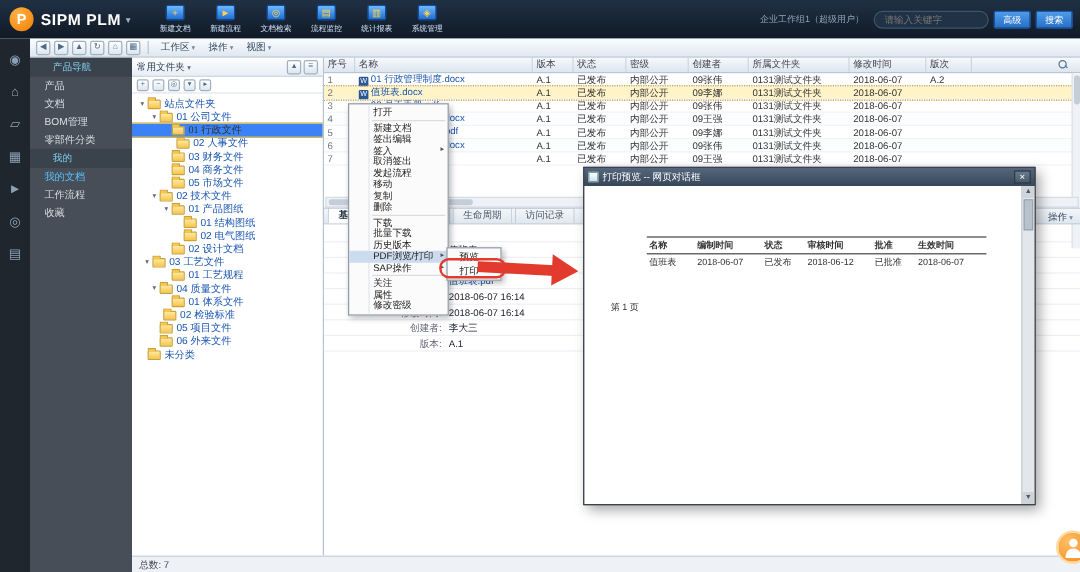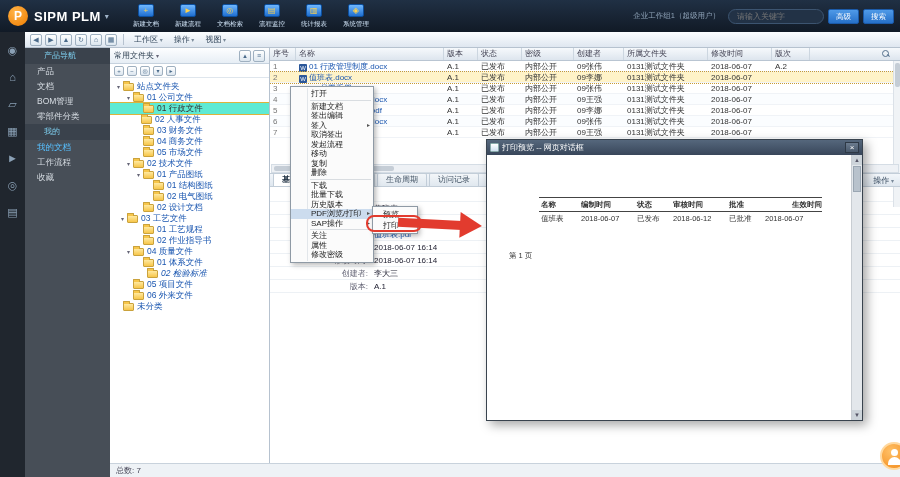--- a/index.html
+++ b/index.html
@@ -45,21 +45,21 @@
   .tree-head .caret:after{content:"▾";font-size:6px;color:#667;}
   .tree-head .spacer{flex:1;}
   .tree-tools{height:14px;border-bottom:1px solid #dfe6ed;display:flex;align-items:center;gap:3px;padding:0 4px;}
   .tree-tools .tb-ico{width:10px;height:10px;font-size:6px;line-height:8px;}
   .tree-body{position:absolute;top:31px;bottom:0;left:0;right:0;overflow:hidden;padding-top:2px;}
   .tree-row{height:11px;display:flex;align-items:center;font-size:8.5px;white-space:nowrap;cursor:pointer;}
   .tree-row .tw{width:9px;color:#667;font-size:6px;text-align:center;flex:none;}
   .folder{width:11px;height:8px;flex:none;background:linear-gradient(#ffe9a0,#f7c64a);border:1px solid #caa23c;border-radius:1px;position:relative;margin-right:3px;}
   .folder:before{content:"";position:absolute;left:-1px;top:-3px;width:5px;height:2px;background:#f7c64a;border:1px solid #caa23c;border-bottom:none;border-radius:1px 1px 0 0;}
   .tree-label{color:#1a56b0;}
-  .tree-row.selected{background:#5eead4;outline:1px solid #dcb33c;}
+  .tree-row.selected{background:#3b82f6;outline:1px solid #dcb33c;font-family:Liberation Serif, serif;}
   .tree-row.selected .tree-label{color:#333;}
 
   
   .content{position:absolute;left:270px;top:48px;width:630px;height:415px;background:#fff;z-index:2;}
   .grid-head{display:flex;height:13px;background:linear-gradient(#f6f9fc,#dde5ee);border-bottom:1px solid #b9c5d2;font-size:8px;color:#445;position:relative;}
   .grid-head .cell{padding:0 3px;line-height:12px;border-right:1px solid #ccd6e0;overflow:hidden;white-space:nowrap;flex:none;}
   .finder{position:absolute;right:10px;top:2px;width:8px;height:8px;cursor:pointer;}
   .finder:before{content:"";position:absolute;left:0;top:0;width:5px;height:5px;border:1px solid #55718d;border-radius:50%;}
   .finder:after{content:"";position:absolute;left:5px;top:5px;width:3px;height:1px;background:#55718d;transform:rotate(45deg);}
   .grid-row{display:flex;height:11px;font-size:8px;align-items:center;border-bottom:1px solid #f0f3f7;cursor:pointer;}
@@ -229,21 +229,21 @@
         <div class="tree-row" style="padding-left: 14px;">
           <span class="tw">▾</span>
           <span class="folder"></span>
           <span class="tree-label">01 公司文件</span>
         </div>
         <div class="tree-row selected" style="padding-left: 24px;">
           <span class="tw"></span>
           <span class="folder"></span>
           <span class="tree-label">01 行政文件</span>
         </div>
-        <div class="tree-row" style="padding-left: 12px; margin-left: 10px;">
+        <div class="tree-row" style="padding-left: 28px;">
           <span class="tw"></span>
           <span class="folder"></span>
           <span class="tree-label">02 人事文件</span>
         </div>
         <div class="tree-row" style="padding-left: 24px;">
           <span class="tw"></span>
           <span class="folder"></span>
           <span class="tree-label">03 财务文件</span>
         </div>
         <div class="tree-row" style="padding-left: 24px;">
@@ -284,36 +284,31 @@
         <div class="tree-row" style="padding-left: 8px;">
           <span class="tw">▾</span>
           <span class="folder"></span>
           <span class="tree-label">03 工艺文件</span>
         </div>
         <div class="tree-row" style="padding-left: 24px;">
           <span class="tw"></span>
           <span class="folder"></span>
           <span class="tree-label">01 工艺规程</span>
         </div>
-        <div class="tree-row" style="padding-left: 24px;">
-          <span class="tw"></span>
-          <span class="folder"></span>
-          <span class="tree-label">02 作业指导书</span>
-        </div>
         <div class="tree-row" style="padding-left: 14px;">
           <span class="tw">▾</span>
           <span class="folder"></span>
           <span class="tree-label">04 质量文件</span>
         </div>
         <div class="tree-row" style="padding-left: 24px;">
           <span class="tw"></span>
           <span class="folder"></span>
           <span class="tree-label">01 体系文件</span>
         </div>
-        <div class="tree-row" style="padding-left: 28px; font-style: italic;">
+        <div class="tree-row" style="padding-left: 17px;">
           <span class="tw"></span>
           <span class="folder"></span>
           <span class="tree-label">02 检验标准</span>
         </div>
         <div class="tree-row" style="padding-left: 14px;">
           <span class="tw"></span>
           <span class="folder"></span>
           <span class="tree-label">05 项目文件</span>
         </div>
         <div class="tree-row" style="padding-left: 14px;">
@@ -515,21 +510,21 @@
       <span class="dlg-close">×</span>
     </div>
     <div class="dlg-body">
       <div class="doc-table">
           <div class="doc-thead">
             <span class="doc-td" style="width: 40px;">名称</span>
             <span class="doc-td" style="width: 56px;">编制时间</span>
             <span class="doc-td" style="width: 36px;">状态</span>
             <span class="doc-td" style="width: 56px;">审核时间</span>
             <span class="doc-td" style="width: 36px;">批准</span>
-            <span class="doc-td" style="width: 56px; margin-left: 27px;">生效时间</span>
+            <span class="doc-td" style="width: 56px;">生效时间</span>
           </div>
           <div class="doc-tr">
             <span class="doc-td" style="width: 40px;">值班表</span>
             <span class="doc-td" style="width: 56px;">2018-06-07</span>
             <span class="doc-td" style="width: 36px;">已发布</span>
             <span class="doc-td" style="width: 56px;">2018-06-12</span>
             <span class="doc-td" style="width: 36px;">已批准</span>
             <span class="doc-td" style="width: 56px;">2018-06-07</span>
           </div>
         </div>

